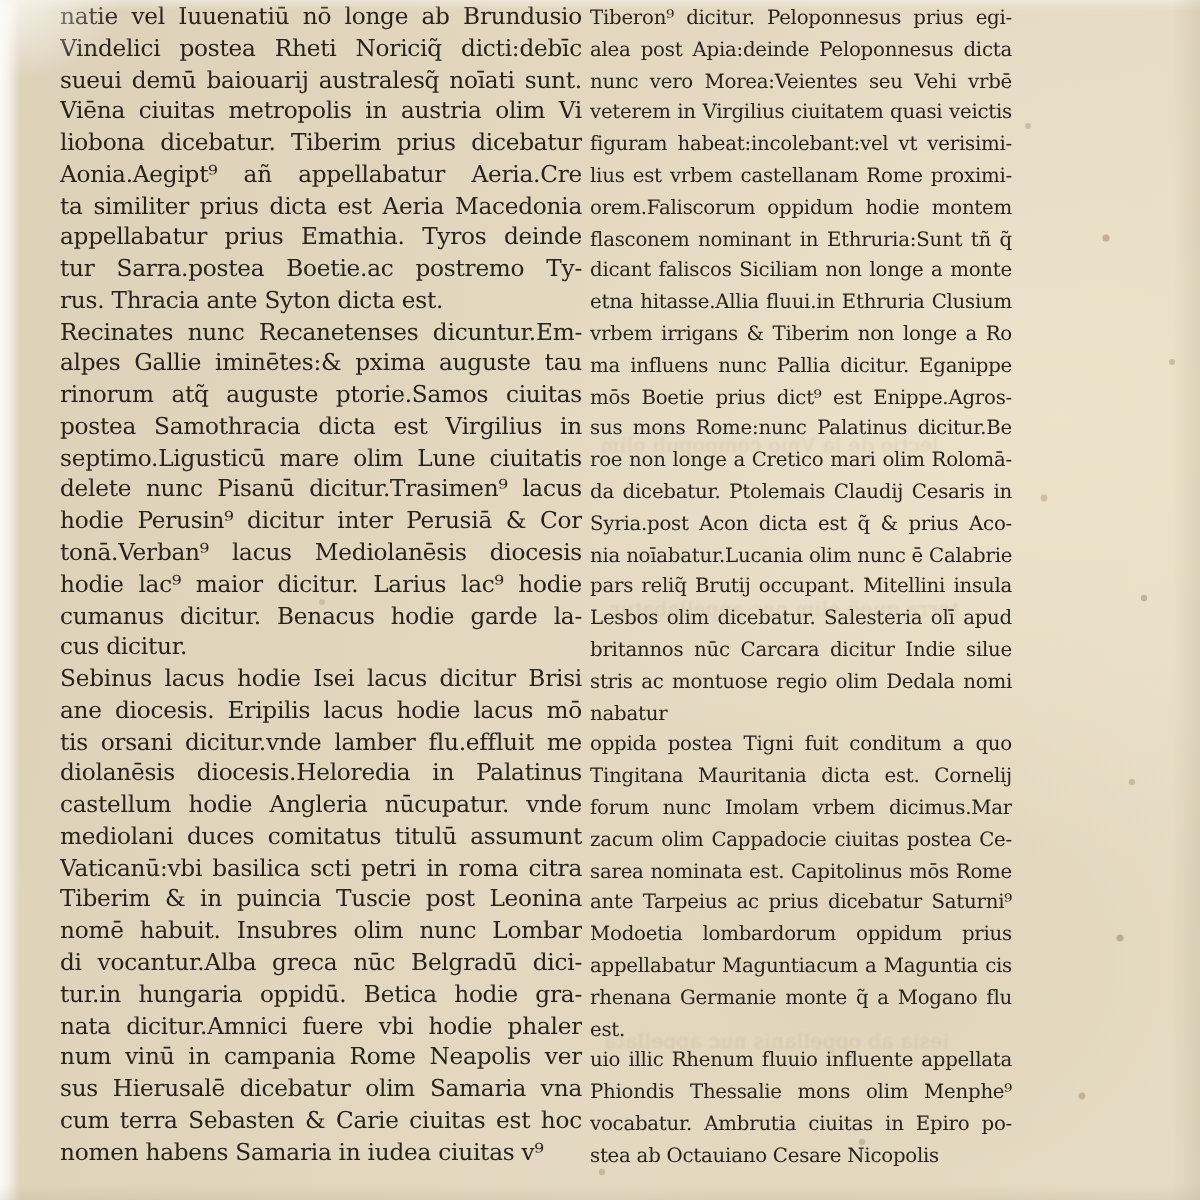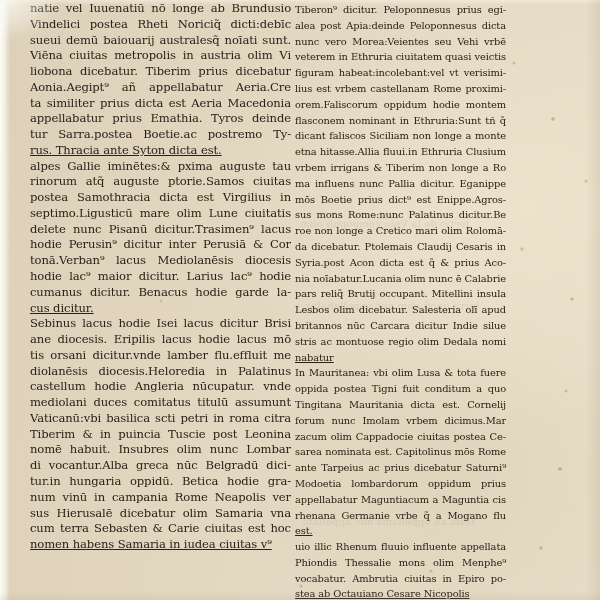--- a/index.html
+++ b/index.html
@@ -22,21 +22,21 @@
   }
   .col-right{
     left:295px;top:2px;width:211px;
     font-size:9.9px;line-height:15.8px;letter-spacing:-0.12px;
   }
   .tline{
     text-align:justify;text-align-last:justify;
     height:15.78px;overflow:hidden;white-space:nowrap;
   }
   .col-right .tline{height:15.8px;}
-  .tline.short{text-align-last:left;text-decoration:underline;}
+  .tline.short{text-align-last:left;}
   .bleed-line{
     position:absolute;transform:scaleX(-1);
     color:rgba(95,78,55,0.10);font-size:10px;letter-spacing:0.2px;
     filter:blur(0.4px);white-space:nowrap;pointer-events:none;
   }
   .edge-left{
     position:absolute;left:0;top:0;width:10px;height:600px;
     background:linear-gradient(to right,#fcfbf8 0%,#f3efe4 45%,rgba(243,239,228,0) 100%);
   }
   .corner-topleft{
@@ -82,20 +82,21 @@
       <div class="tline">natie vel Iuuenatiū nō longe ab Brundusio</div>
       <div class="tline">Vindelici postea Rheti Noriciq̃ dicti:debīc</div>
       <div class="tline">sueui demū baiouarij australesq̃ noīati sunt.</div>
       <div class="tline">Viēna ciuitas metropolis in austria olim Vi</div>
       <div class="tline">liobona dicebatur. Tiberim prius dicebatur</div>
       <div class="tline">Aonia.Aegipt⁹ añ appellabatur Aeria.Cre</div>
       <div class="tline">ta similiter prius dicta est Aeria Macedonia</div>
       <div class="tline">appellabatur prius Emathia. Tyros deinde</div>
       <div class="tline">tur Sarra.postea Boetie.ac postremo Ty-</div>
       <div class="tline short">rus. Thracia ante Syton dicta est.</div>
+      <div class="tline">Recinates nunc Recanetenses dicuntur.Em-</div>
       <div class="tline">alpes Gallie iminētes:&amp; pxima auguste tau</div>
       <div class="tline">rinorum atq̃ auguste ptorie.Samos ciuitas</div>
       <div class="tline">postea Samothracia dicta est Virgilius in</div>
       <div class="tline">septimo.Ligusticū mare olim Lune ciuitatis</div>
       <div class="tline">delete nunc Pisanū dicitur.Trasimen⁹ lacus</div>
       <div class="tline">hodie Perusin⁹ dicitur inter Perusiā &amp; Cor</div>
       <div class="tline">tonā.Verban⁹ lacus Mediolanēsis diocesis</div>
       <div class="tline">hodie lac⁹ maior dicitur. Larius lac⁹ hodie</div>
       <div class="tline">cumanus dicitur. Benacus hodie garde la-</div>
       <div class="tline short">cus dicitur.</div>
@@ -103,60 +104,60 @@
       <div class="tline">ane diocesis. Eripilis lacus hodie lacus mō</div>
       <div class="tline">tis orsani dicitur.vnde lamber flu.effluit me</div>
       <div class="tline">diolanēsis diocesis.Heloredia in Palatinus</div>
       <div class="tline">castellum hodie Angleria nūcupatur. vnde</div>
       <div class="tline">mediolani duces comitatus titulū assumunt</div>
       <div class="tline">Vaticanū:vbi basilica scti petri in roma citra</div>
       <div class="tline">Tiberim &amp; in puincia Tuscie post Leonina</div>
       <div class="tline">nomē habuit. Insubres olim nunc Lombar</div>
       <div class="tline">di vocantur.Alba greca nūc Belgradū dici-</div>
       <div class="tline">tur.in hungaria oppidū. Betica hodie gra-</div>
+      <div class="tline">nata dicitur.Amnici fuere vbi hodie phaler</div>
       <div class="tline">num vinū in campania Rome Neapolis ver</div>
       <div class="tline">sus Hierusalē dicebatur olim Samaria vna</div>
       <div class="tline">cum terra Sebasten &amp; Carie ciuitas est hoc</div>
       <div class="tline short">nomen habens Samaria in iudea ciuitas v⁹</div>
     </div>
 
   <div class="col col-right" id="col-right">
       <div class="tline">Tiberon⁹ dicitur. Peloponnesus prius egi-</div>
       <div class="tline">alea post Apia:deinde Peloponnesus dicta</div>
       <div class="tline">nunc vero Morea:Veientes seu Vehi vrbē</div>
-      <div class="tline">veterem in Ethruria ciuitatem quasi veictis</div>
+      <div class="tline">veterem in Virgilius ciuitatem quasi veictis</div>
       <div class="tline">figuram habeat:incolebant:vel vt verisimi-</div>
       <div class="tline">lius est vrbem castellanam Rome proximi-</div>
       <div class="tline">orem.Faliscorum oppidum hodie montem</div>
       <div class="tline">flasconem nominant in Ethruria:Sunt tñ q̃</div>
       <div class="tline">dicant faliscos Siciliam non longe a monte</div>
       <div class="tline">etna hitasse.Allia fluui.in Ethruria Clusium</div>
       <div class="tline">vrbem irrigans &amp; Tiberim non longe a Ro</div>
       <div class="tline">ma influens nunc Pallia dicitur. Eganippe</div>
       <div class="tline">mōs Boetie prius dict⁹ est Enippe.Agros-</div>
       <div class="tline">sus mons Rome:nunc Palatinus dicitur.Be</div>
       <div class="tline">roe non longe a Cretico mari olim Rolomā-</div>
       <div class="tline">da dicebatur. Ptolemais Claudij Cesaris in</div>
       <div class="tline">Syria.post Acon dicta est q̃ &amp; prius Aco-</div>
       <div class="tline">nia noīabatur.Lucania olim nunc ē Calabrie</div>
       <div class="tline">pars reliq̃ Brutij occupant. Mitellini insula</div>
       <div class="tline">Lesbos olim dicebatur. Salesteria olī apud</div>
       <div class="tline">britannos nūc Carcara dicitur Indie silue</div>
       <div class="tline">stris ac montuose regio olim Dedala nomi</div>
       <div class="tline short">nabatur</div>
-      <div class="tline">In Mauritanea: vbi olim Lusa &amp; tota fuere</div>
       <div class="tline">oppida postea Tigni fuit conditum a quo</div>
       <div class="tline">Tingitana Mauritania dicta est. Cornelij</div>
       <div class="tline">forum nunc Imolam vrbem dicimus.Mar</div>
       <div class="tline">zacum olim Cappadocie ciuitas postea Ce-</div>
       <div class="tline">sarea nominata est. Capitolinus mōs Rome</div>
       <div class="tline">ante Tarpeius ac prius dicebatur Saturni⁹</div>
       <div class="tline">Modoetia lombardorum oppidum prius</div>
       <div class="tline">appellabatur Maguntiacum a Maguntia cis</div>
-      <div class="tline">rhenana Germanie vrbe q̃ a Mogano flu</div>
+      <div class="tline">rhenana Germanie monte q̃ a Mogano flu</div>
       <div class="tline short">est.</div>
       <div class="tline">uio illic Rhenum fluuio influente appellata</div>
       <div class="tline">Phiondis Thessalie mons olim Menphe⁹</div>
       <div class="tline">vocabatur. Ambrutia ciuitas in Epiro po-</div>
       <div class="tline short">stea ab Octauiano Cesare Nicopolis</div>
     </div>
 
   <div id="bleed-layer">
       <div class="bleed-line" style="left: 300px; top: 218px; font-size: 10px;">lectio de la Vnio compopuli olim</div>
       <div class="bleed-line" style="left: 305px; top: 300px; font-size: 10px;">terra quoq̃ olim nec appellabatur</div>

